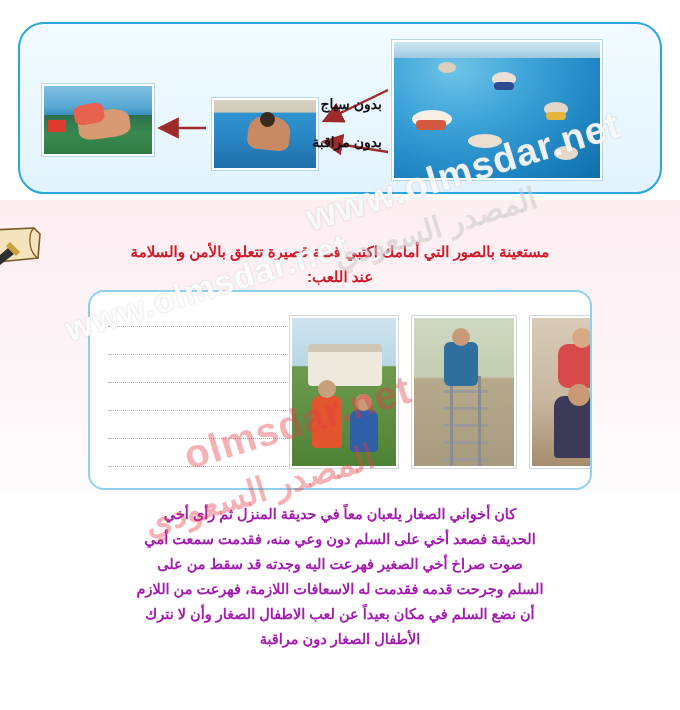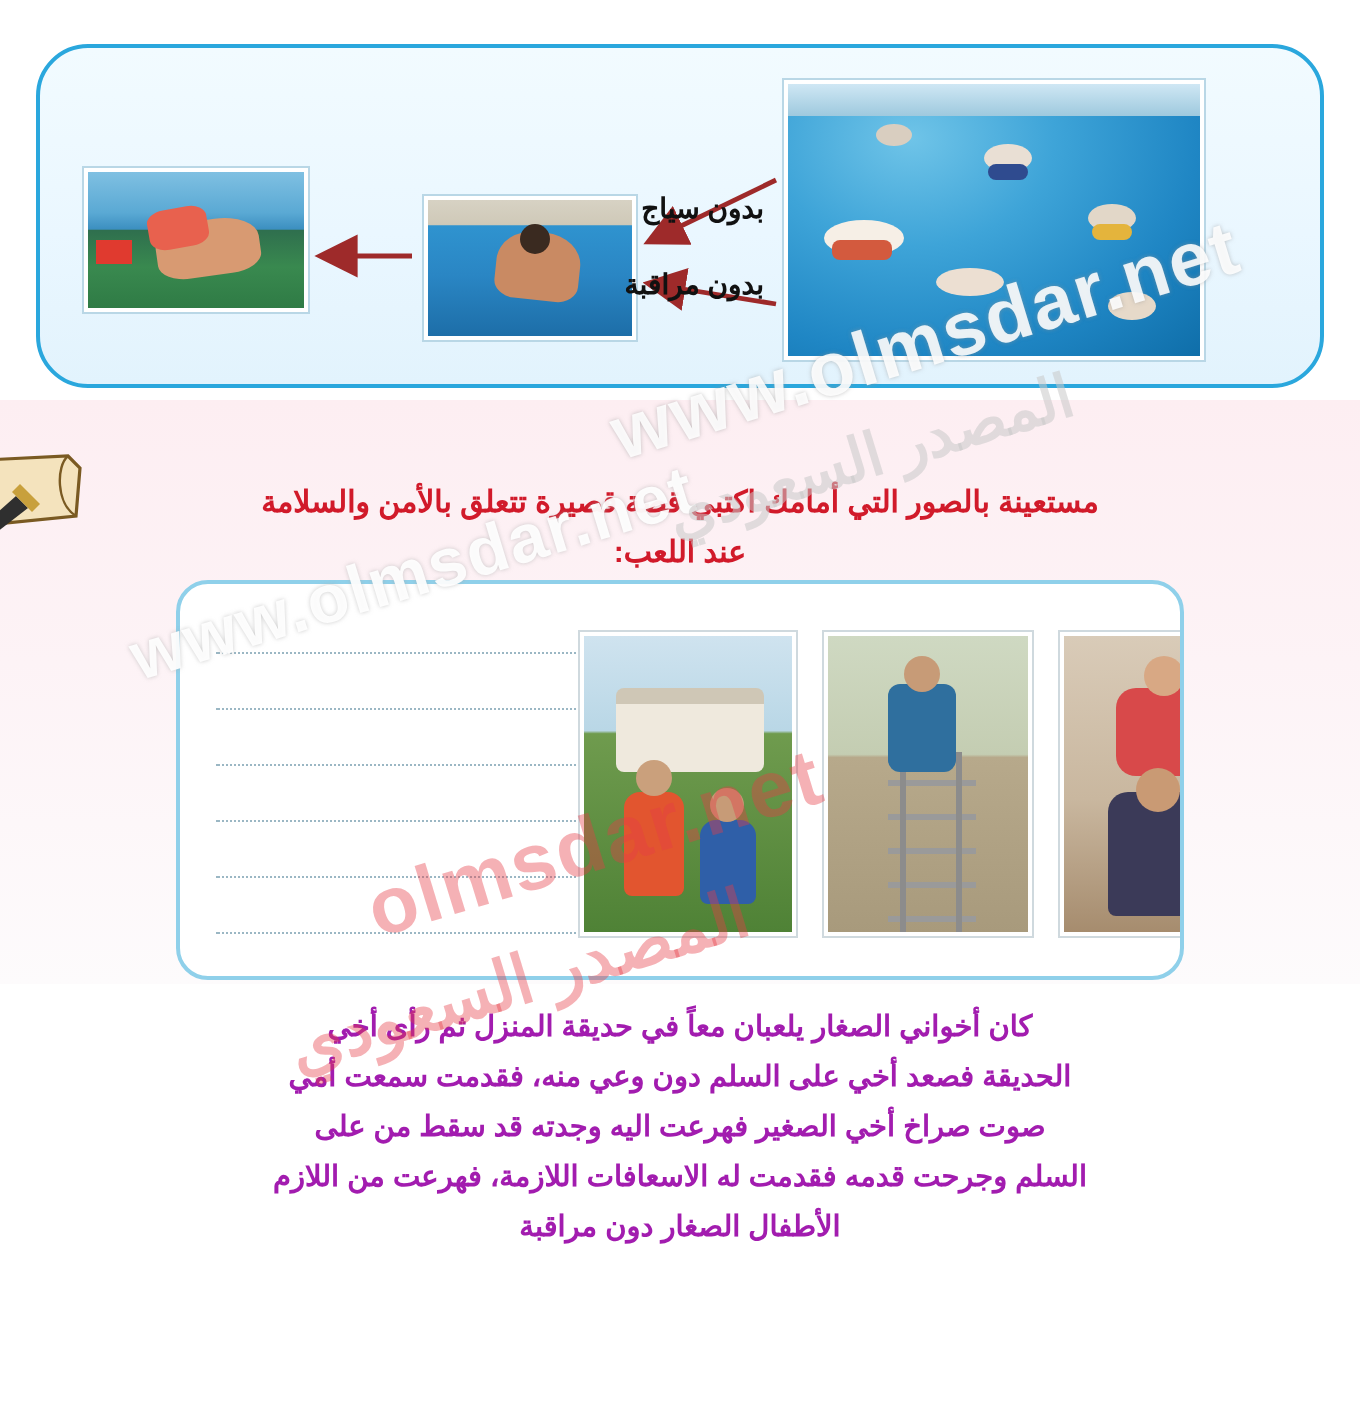--- a/index.html
+++ b/index.html
@@ -442,20 +442,21 @@
       <div class="boy"></div>
       <div class="bhead"></div>
     </div>
   </div>
 
   <div class="story">
     <div>كان أخواني الصغار يلعبان معاً في حديقة المنزل ثم رأى أخي</div>
     <div>الحديقة فصعد أخي على السلم دون وعي منه، فقدمت سمعت أمي</div>
     <div>صوت صراخ أخي الصغير فهرعت اليه وجدته قد سقط من على</div>
     <div>السلم وجرحت قدمه فقدمت له الاسعافات اللازمة، فهرعت من اللازم</div>
+    <div>أن نضع السلم في مكان بعيداً عن لعب الاطفال الصغار وأن لا نترك</div>
     <div>الأطفال الصغار دون مراقبة</div>
   </div>
 
   <div class="wm wm-1">www.olmsdar.net</div>
   <div class="wm wm-2">www.olmsdar.net</div>
   <div class="wm wm-3">olmsdar.net</div>
   <div class="wm wm-4">المصدر السعودي</div>
   <div class="wm wm-5">المصدر السعودي</div>
 
 </div>

